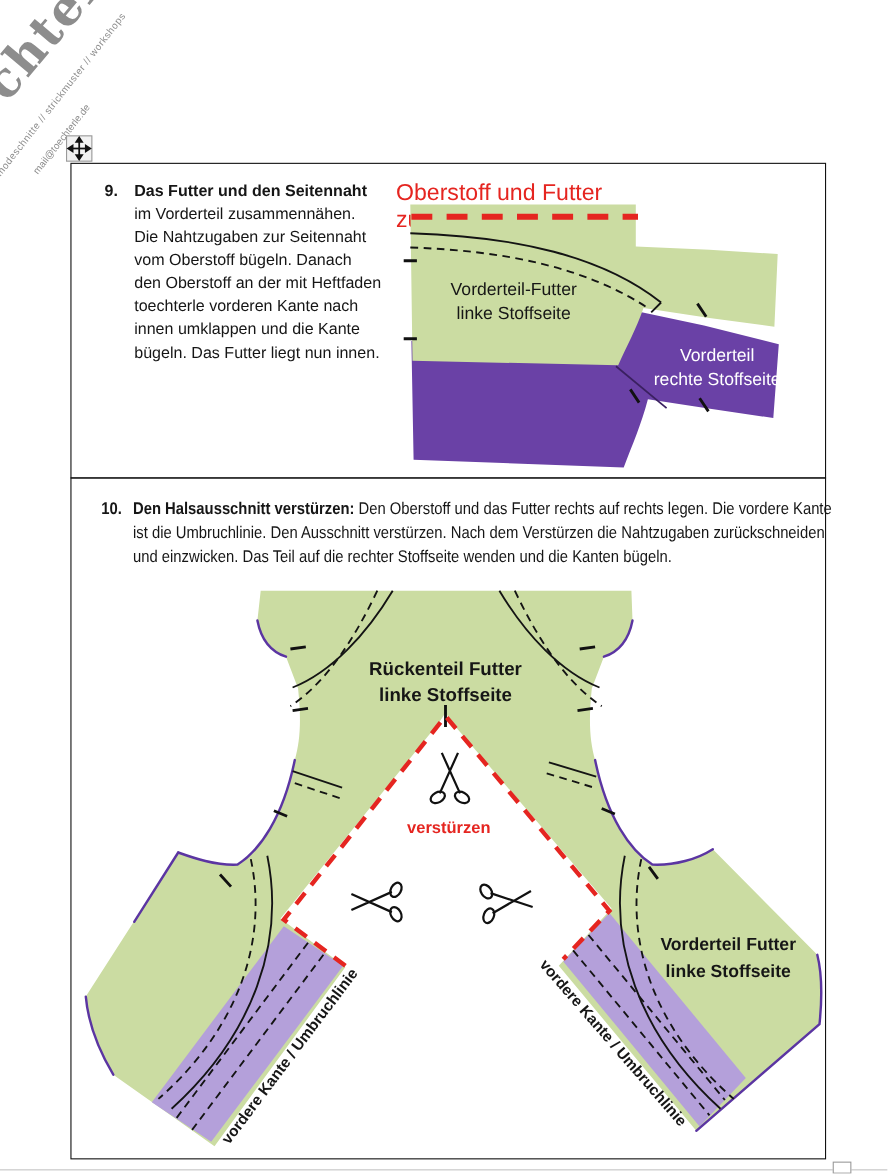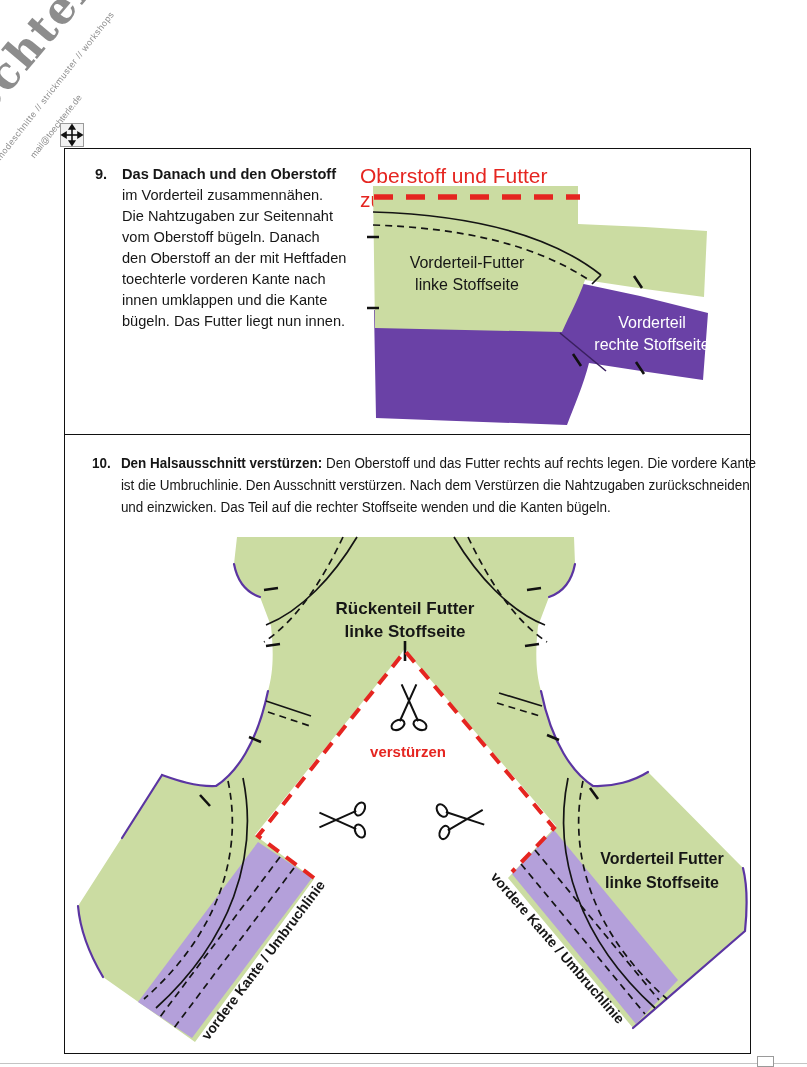--- a/index.html
+++ b/index.html
@@ -83,21 +83,21 @@
         <polygon points="21,11 17,8.4 17,13.6"></polygon>
       </g>
     </svg>
   </div>
 
   <div class="box box1"></div>
   <div class="box box2"></div>
 
   <div class="step step9">
     <span class="num">9.</span>
-    <span class="body"><b>Das Danach und den Oberstoff</b><span> im Vorderteil zusammennähen. Die Nahtzugaben zur Seitennaht vom Oberstoff bügeln. Danach den Oberstoff an der mit Heftfaden toechterle vorderen Kante nach innen umklappen und die Kante bügeln. Das Futter liegt nun innen.</span></span>
+    <span class="body"><b>Das Futter und den Seitennaht</b><span> im Vorderteil zusammennähen. Die Nahtzugaben zur Seitennaht vom Oberstoff bügeln. Danach den Oberstoff an der mit Heftfaden toechterle vorderen Kante nach innen umklappen und die Kante bügeln. Das Futter liegt nun innen.</span></span>
   </div>
 
   <div class="red-heading">Oberstoff und Futter zusammennähen</div>
 
   <svg style="left:0;top:0" width="807" height="460" viewBox="0 0 807 460">
 
     <path class="purple" d="M 374,310 L 565,316 L 572,300 L 579,283 L 640,296 L 708,313 L 703,380 L 641,371 L 589,363
          C 583,386 575,404 567,425 L 376,418 Z"></path>
 
     <path class="green" d="M 373,186 L 578,186 L 578,224 L 645,227 L 707,231 L 704,297 L 645,289 L 585,280

